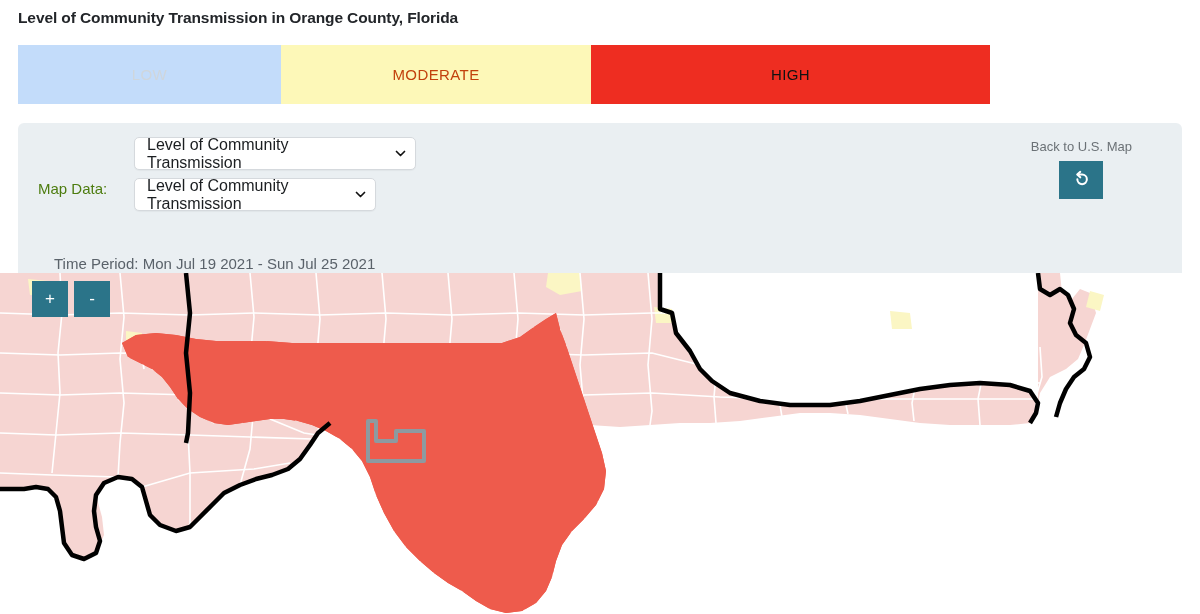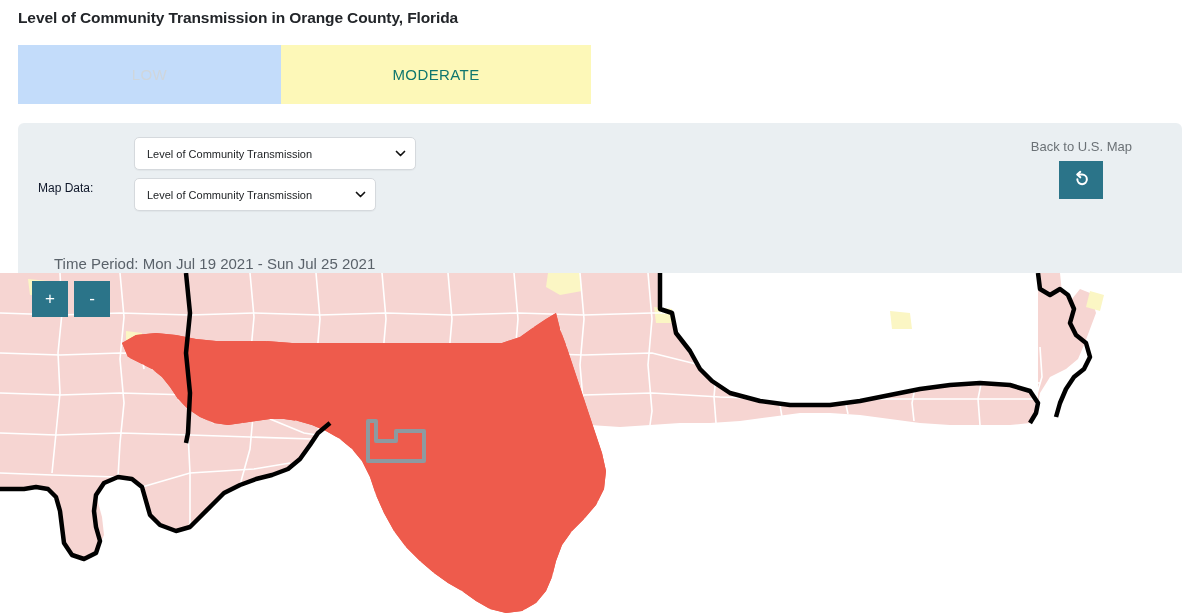--- a/index.html
+++ b/index.html
@@ -38,21 +38,21 @@
   .legend-seg {
     height: 100%;
     display: flex;
     align-items: center;
     justify-content: center;
     font-size: 15px;
     letter-spacing: 0.4px;
     box-sizing: border-box;
   }
   .legend-seg.low        { flex: 0 0 263px; background: #c3dcfa; color: #cfd6dc; }
-  .legend-seg.moderate   { flex: 0 0 310px; background: #fdf8b8; color: #0f766e; }
+  .legend-seg.moderate   { flex: 0 0 310px; background: #fdf8b8; color: #c2410c; }
   .legend-seg.substantial{ flex: 0 0 321px; background: #f9d9c9; color: #ddc9be; }
   .legend-seg.high       { flex: 1 1 auto;  background: #ee2d21; color: #121212; }
 
   
   .controls-panel {
     position: absolute;
     left: 18px;
     top: 123px;
     width: 1164px;
     height: 150px;
@@ -61,41 +61,41 @@
     box-sizing: border-box;
   }
   .map-data-row {
     position: absolute;
     left: 20px;
     top: 14px;
     display: flex;
     align-items: center;
   }
   .map-data-label {
-    font-size: 12px;
-    color: #0f172a;
+    font-size: 15px;
+    color: #4d7c0f;
     width: 96px;
     padding-top: 28px;
     box-sizing: border-box;
   }
   .selects-stack {
     display: flex;
     flex-direction: column;
     gap: 8px;
   }
   .fake-select {
     background: #ffffff;
     border: 1px solid #d5d9dd;
     border-radius: 5px;
     height: 33px;
     display: flex;
     align-items: center;
     justify-content: space-between;
     padding: 0 9px 0 12px;
-    font-size: 11px;
+    font-size: 16px;
     color: #1b1e21;
     box-sizing: border-box;
     box-shadow: 0 1px 1px rgba(0,0,0,0.04);
     cursor: pointer;
   }
   .fake-select.wide   { width: 282px; }
   .fake-select.narrow { width: 242px; }
   .chevron {
     display: inline-block;
     width: 11px;
@@ -178,20 +178,23 @@
 <body>
 
 <div class="page-title">Level of Community Transmission in Orange County, Florida</div>
 
 <div class="legend-bar">
   <div class="legend-seg low">
     <span>LOW</span>
   </div>
   <div class="legend-seg moderate">
     <span>MODERATE</span>
+  </div>
+  <div class="legend-seg high">
+    <span>HIGH</span>
   </div>
 </div>
 
 <div class="controls-panel">
 
   <div class="map-data-row">
     <div class="map-data-label">Map Data:</div>
 
     <div class="selects-stack">
       <div class="fake-select wide">

